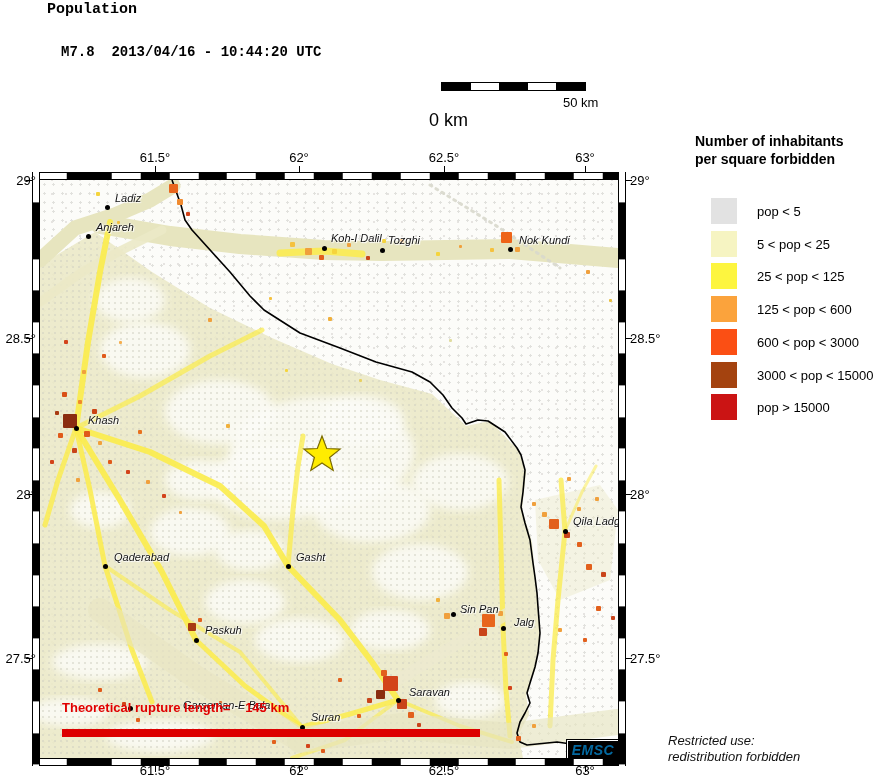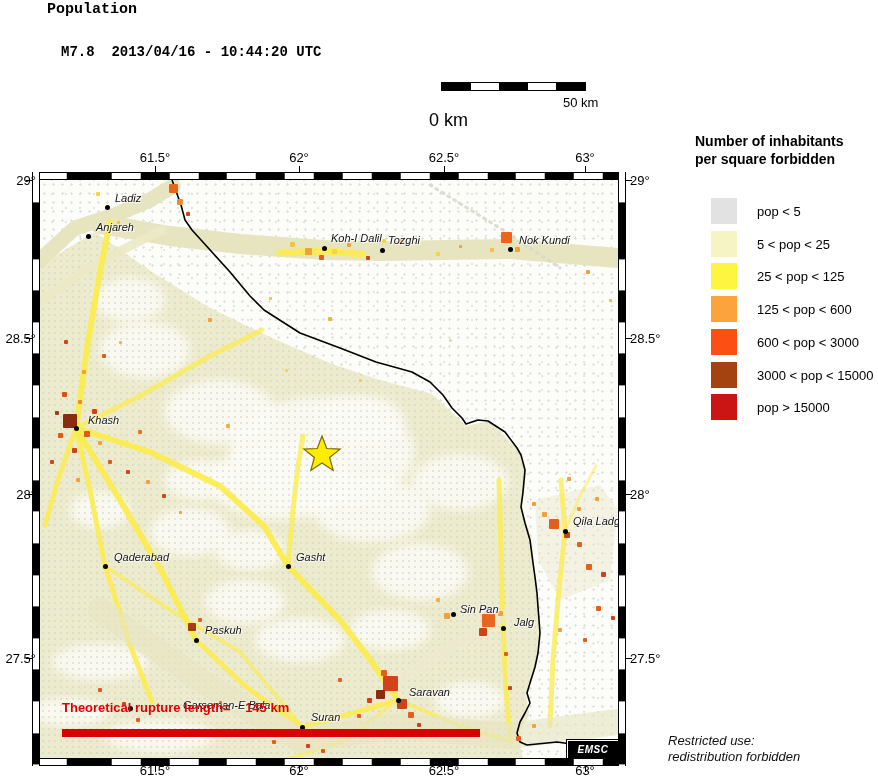--- a/index.html
+++ b/index.html
@@ -44,22 +44,22 @@
       background-size:9px 9px,14px 14px;background-position:0 0,5px 7px;}
   #speckleDense{left:0;top:0;width:578px;height:578px;opacity:.5;
       background-image:radial-gradient(#cfcfc0 1px,transparent 1.4px);
       background-size:6px 6px;}
   .dot{position:absolute;}
   .city-dot{position:absolute;width:5px;height:5px;border-radius:50%;background:#000;}
   .city-label{position:absolute;font-size:11px;font-style:italic;color:#111;white-space:nowrap;
       text-shadow:0 0 2px #fff,0 0 2px #fff,1px 1px 1px #fff;}
   #rupture-text{font-size:13px;font-weight:bold;white-space:pre;margin-top:6px;}
   #rupture-bar{position:absolute;}
-  #emsc{display:flex;align-items:center;justify-content:center;background:#000;color:#ffffff;
-      font-weight:bold;font-style:italic;font-size:10px;letter-spacing:.5px;border:1px solid #000;
+  #emsc{display:flex;align-items:center;justify-content:center;background:#000;color:#0369a1;
+      font-weight:bold;font-style:italic;font-size:14px;letter-spacing:.5px;border:1px solid #000;
       box-shadow:inset 0 0 0 1px #fff;}
   #restricted1,#restricted2{font-size:13px;font-style:italic;color:#111;}
 </style>
 </head>
 <body>
 
 <div id="app">
 
   <div class="abs hdr" id="title">Population</div>
   <div class="abs hdr pre" id="eventline">M7.8  2013/04/16 - 10:44:20 UTC</div>

